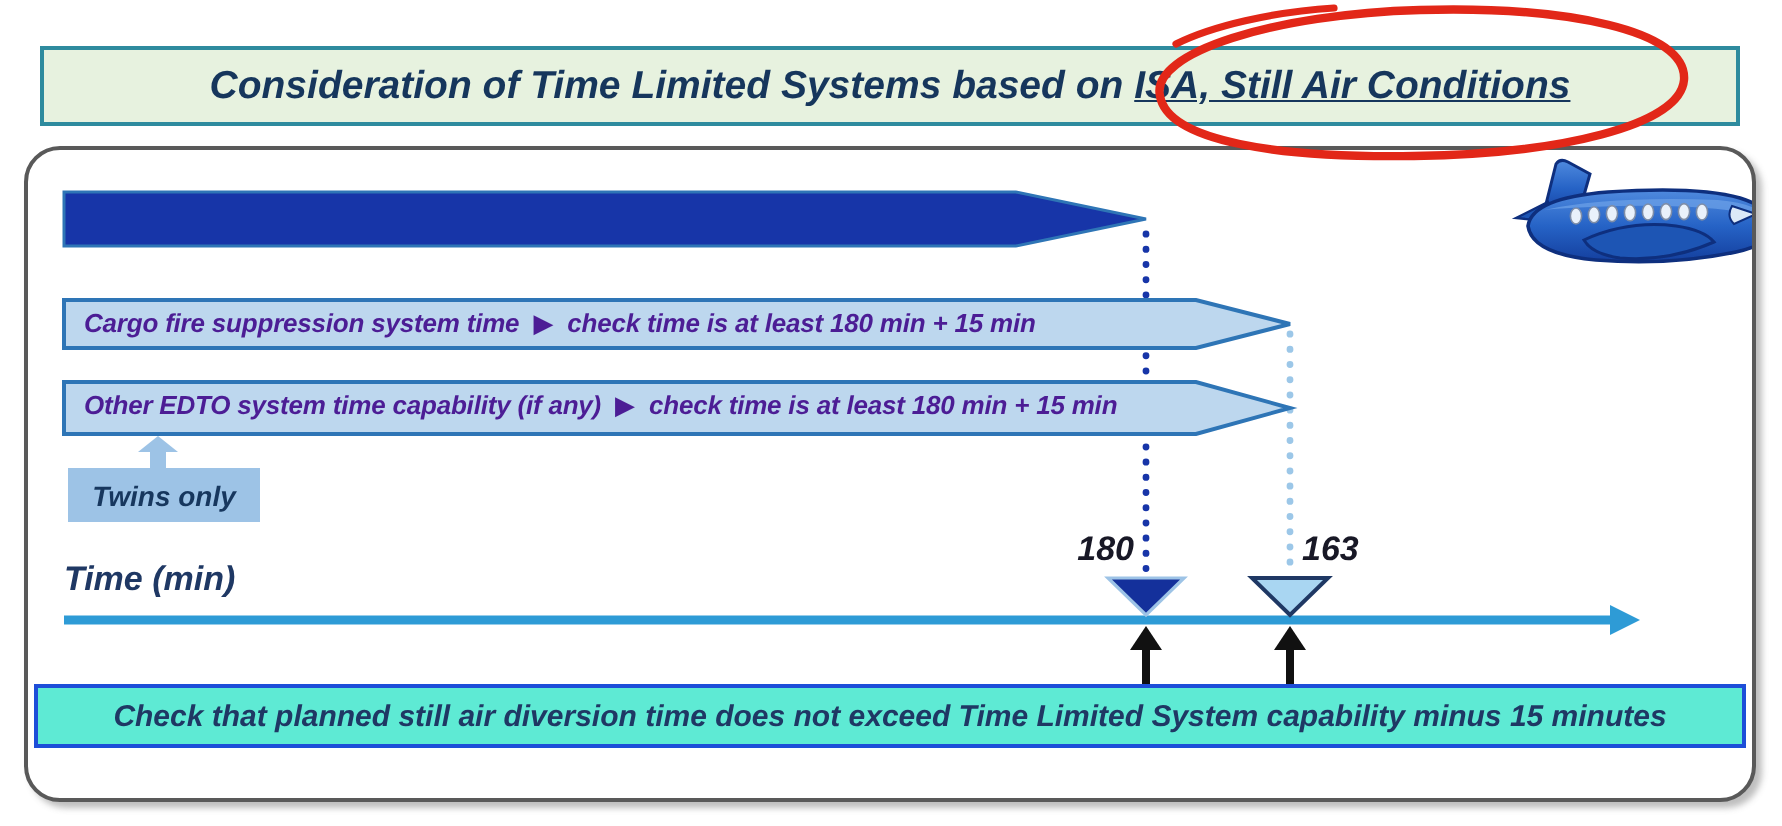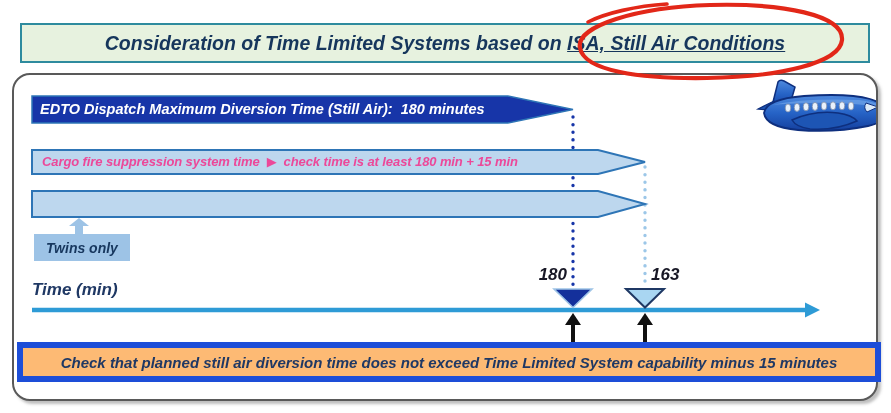--- a/index.html
+++ b/index.html
@@ -22,38 +22,38 @@
     left:12px;top:73px;width:862px;height:324px;
     background:#fff;border:2px solid #595959;border-radius:18px;
     box-shadow:3px 3px 3px rgba(110,110,110,.45);
   }
   .panel-inner{position:absolute;left:0;top:0;width:862px;height:324px;}
 
   svg{display:block;}
   .diagram-svg{position:absolute;left:0;top:0;}
 
   .banner-label{left:26px;top:26px;font-size:14.5px;font-weight:bold;color:#ffffff;}
-  .arrow-label{font-size:13px;font-weight:bold;color:#ec4899;letter-spacing:-0.1px;}
+  .arrow-label{font-size:13px;font-weight:bold;color:#4c1d95;letter-spacing:-0.1px;}
   .cargo-label{left:28px;top:79px;}
   .other-label{left:28px;top:120px;}
 
   .twins-box{
     left:20px;top:159px;width:96px;height:27px;background:#9dc3e6;
     display:flex;align-items:center;justify-content:center;
     font-size:14px;font-weight:bold;color:#17375e;
   }
 
   .time-label{left:18px;top:205px;font-size:17px;font-weight:bold;font-style:italic;color:#1f3864;}
   .marker-label{font-size:17px;font-weight:bold;font-style:italic;color:#181826;}
   .m180{left:505px;top:190px;width:48px;text-align:right;}
   .m195{left:637px;top:190px;width:48px;text-align:left;}
 
   .footer-box{
     left:3px;top:267px;width:852px;height:28px;
-    background:#fdba74;border:6px solid #1d4ed8;
+    background:#5eead4;border:2px solid #1d4ed8;
     display:flex;align-items:center;justify-content:center;
     font-size:15px;font-weight:bold;color:#1f3864;white-space:nowrap;
   }
 
   .red-circle{position:absolute;left:0;top:0;pointer-events:none;}
 </style>
 </head>
 <body>
 
 <div class="stage">
@@ -119,22 +119,22 @@
           <ellipse cx="801" cy="31.4" rx="2.8" ry="4" fill="#e9f1fb" stroke="#7d8da8" stroke-width="0.8"></ellipse>
           <ellipse cx="810" cy="31" rx="2.8" ry="4" fill="#e9f1fb" stroke="#7d8da8" stroke-width="0.8"></ellipse>
           <ellipse cx="819" cy="30.8" rx="2.8" ry="4" fill="#e9f1fb" stroke="#7d8da8" stroke-width="0.8"></ellipse>
           <ellipse cx="828" cy="30.8" rx="2.8" ry="4" fill="#e9f1fb" stroke="#7d8da8" stroke-width="0.8"></ellipse>
           <ellipse cx="837" cy="31" rx="2.8" ry="4" fill="#e9f1fb" stroke="#7d8da8" stroke-width="0.8"></ellipse>
 
           <path d="M 852,28 L 864,32 L 853,37 Q 849,33 852,28 Z" fill="#dce9f8" stroke="#0e2f7e" stroke-width="1"></path>
         </g>
       </svg>
 
-      <div class="abs banner-label lbl">EDTO Dispatch Maximum Diversion Time (Still Air):  180 minutes</div>
       <div class="abs arrow-label cargo-label lbl">Cargo fire suppression system time  ▶  check time is at least 180 min + 15 min</div>
+      <div class="abs arrow-label other-label lbl">Other EDTO system time capability (if any)  ▶  check time is at least 180 min + 15 min</div>
 
       <div class="abs twins-box">
         <span class="lbl">Twins only</span>
       </div>
 
       <div class="abs time-label lbl">Time (min)</div>
       <div class="abs marker-label m180 lbl">180</div>
       <div class="abs marker-label m195 lbl">163</div>
 
       <div class="abs footer-box">

